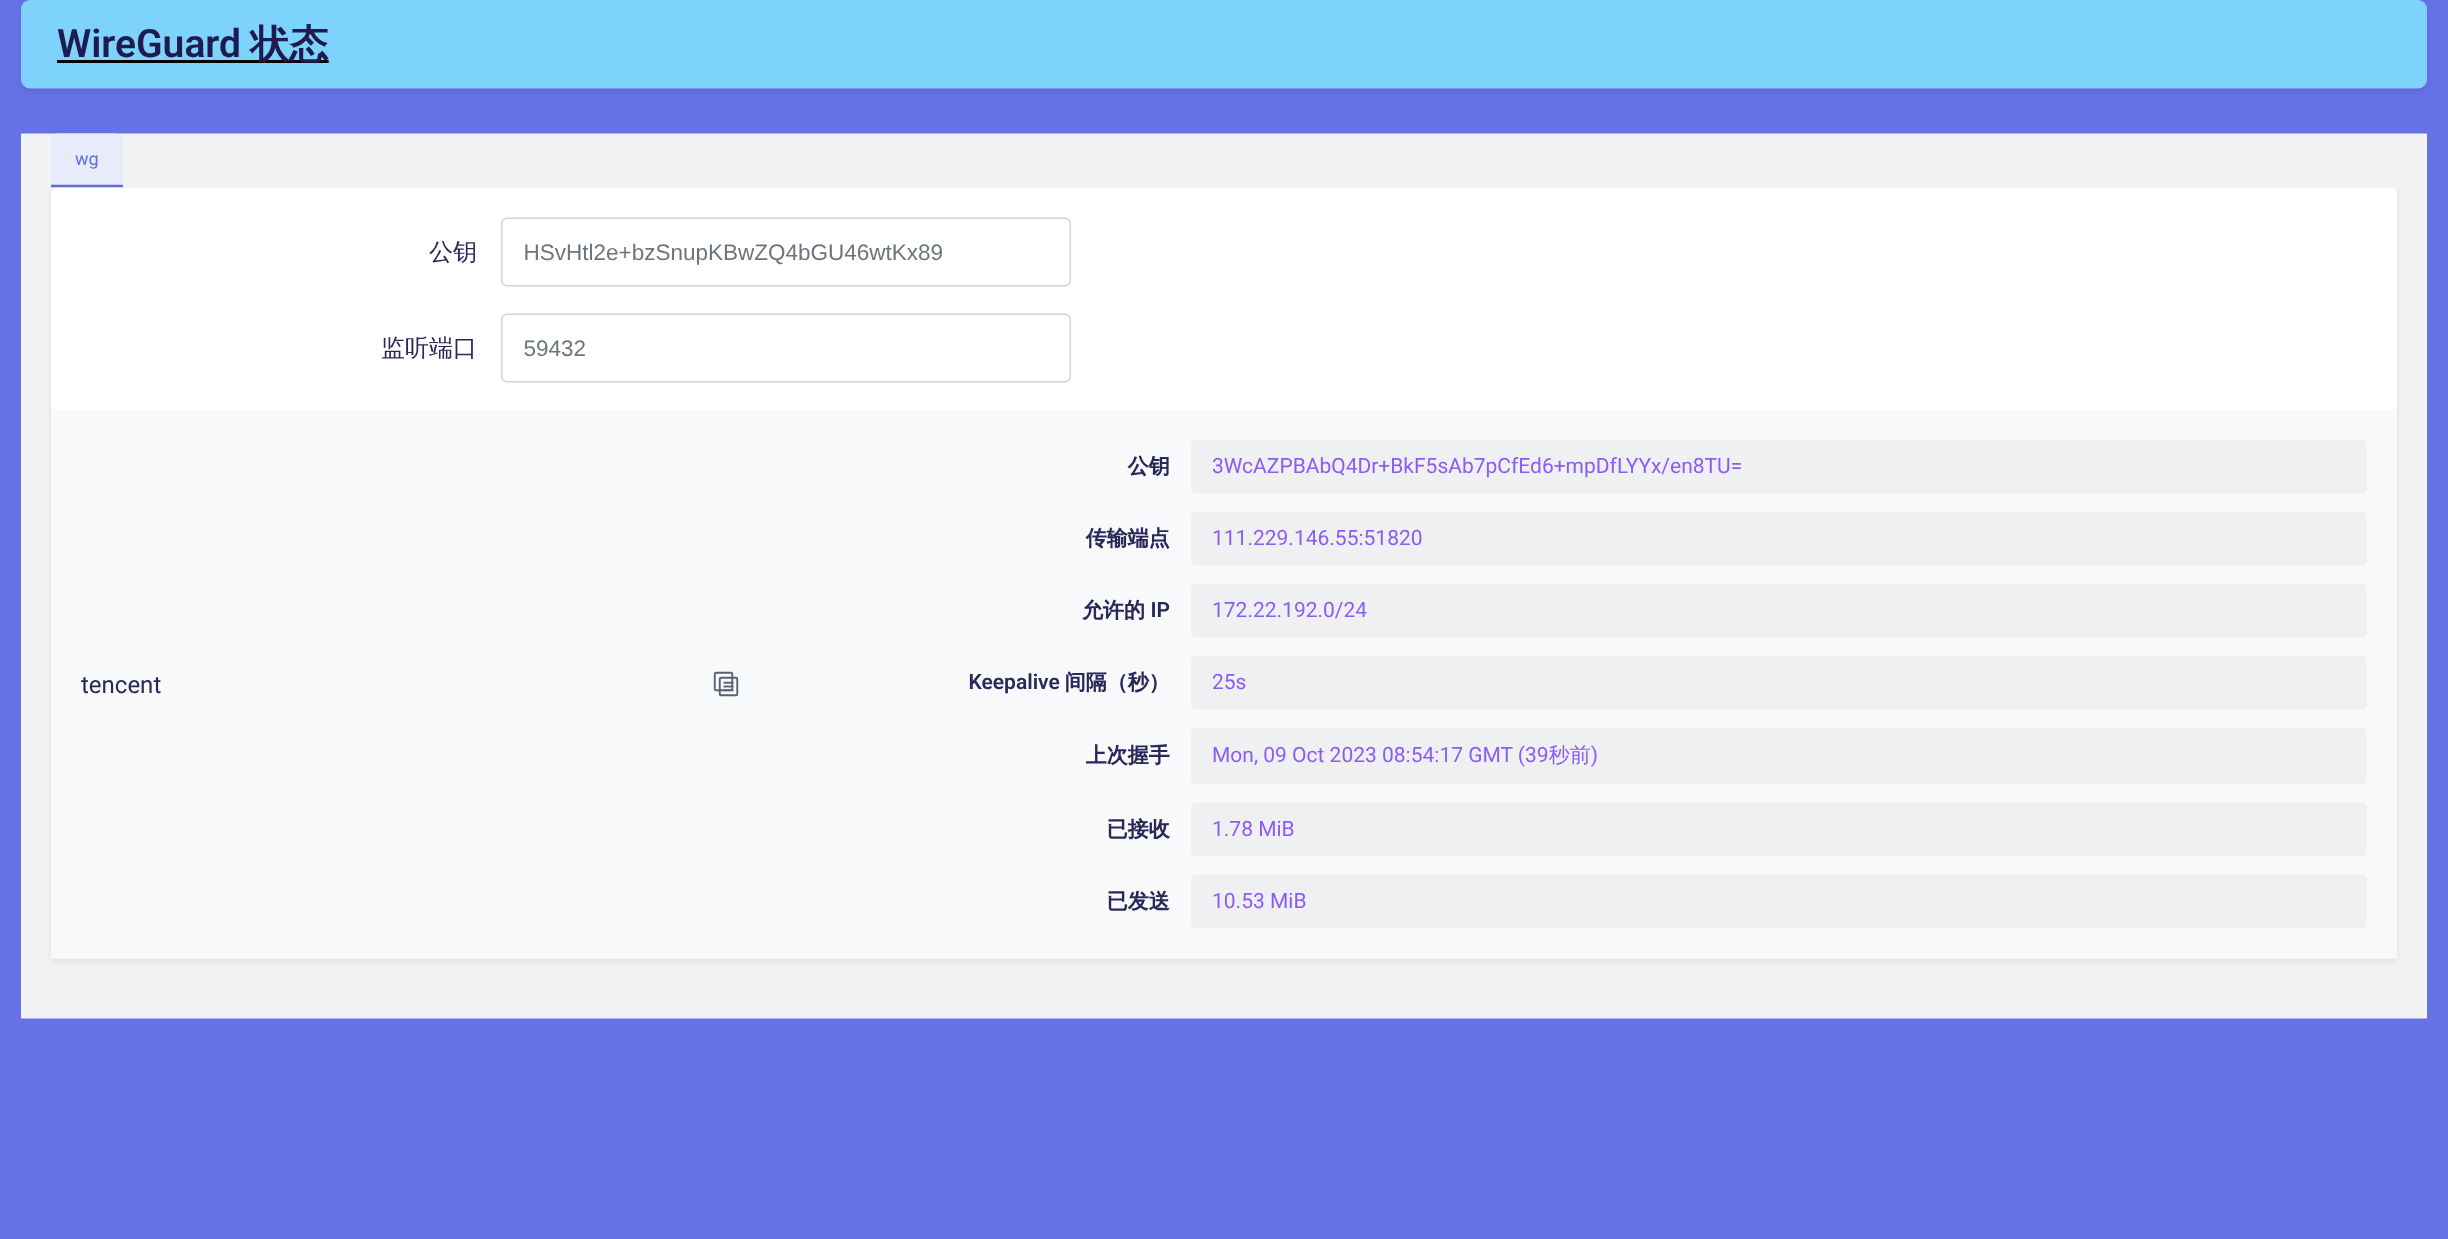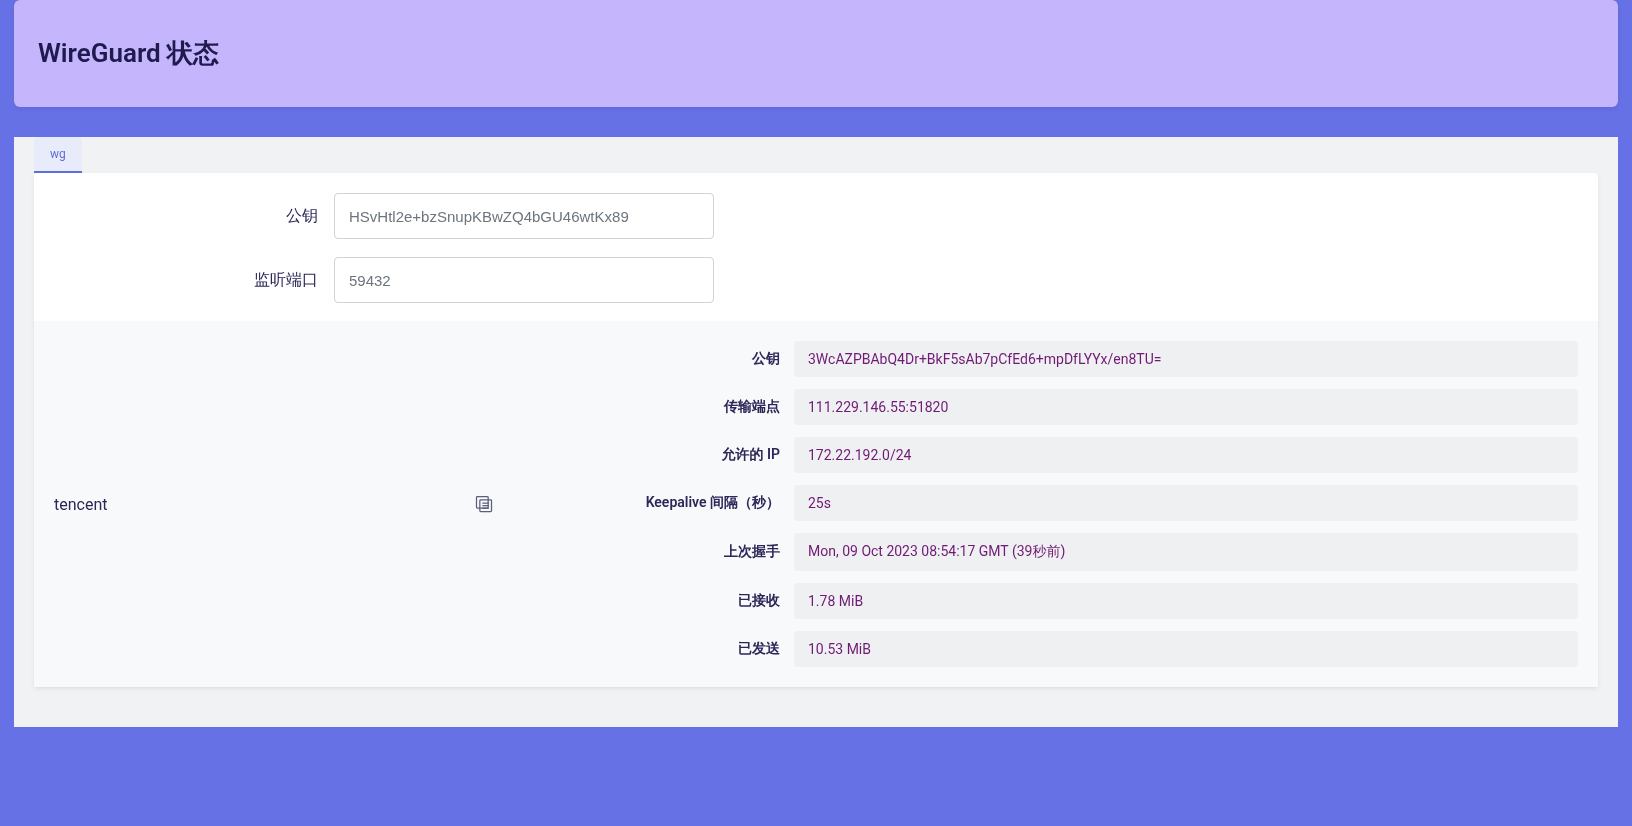--- a/index.html
+++ b/index.html
@@ -7,25 +7,26 @@
     width: 1632px;
     height: 826px;
     font-family: -apple-system, BlinkMacSystemFont, "Segoe UI", Roboto, "Helvetica Neue", Arial, sans-serif;
     background: #6771e6;
     overflow: hidden;
   }
   .page-bg {
     padding: 0 14px 0 14px;
   }
   .title-card {
-    background: #c4b5fd;
+    background: #7dd3fc;
     border-radius: 6px;
-    padding: 36px 24px;
+    padding: 12px 24px;
     margin-bottom: 30px;
     box-shadow: 0 0.125rem 0.25rem rgba(0,0,0,.075);
+    text-decoration: underline;
   }
   .title-text {
     font-size: 26px;
     font-weight: 600;
     color: #1f1b4e;
   }
   .content-area {
     background: #f1f2f4;
     padding: 0 20px 40px 20px;
   }
@@ -123,21 +124,21 @@
     font-weight: 600;
     color: #2b2758;
     flex-shrink: 0;
   }
   .kv-value {
     flex: 1;
     background: #eff0f2;
     border-radius: 4px;
     padding: 10px 14px;
     font-size: 14px;
-    color: #701a75;
+    color: #8b5cf6;
   }
 </style>
 </head>
 <body>
 
 <div class="page-bg">
 
   <div class="title-card">
     <h1 class="title-text">WireGuard 状态</h1>
   </div>

